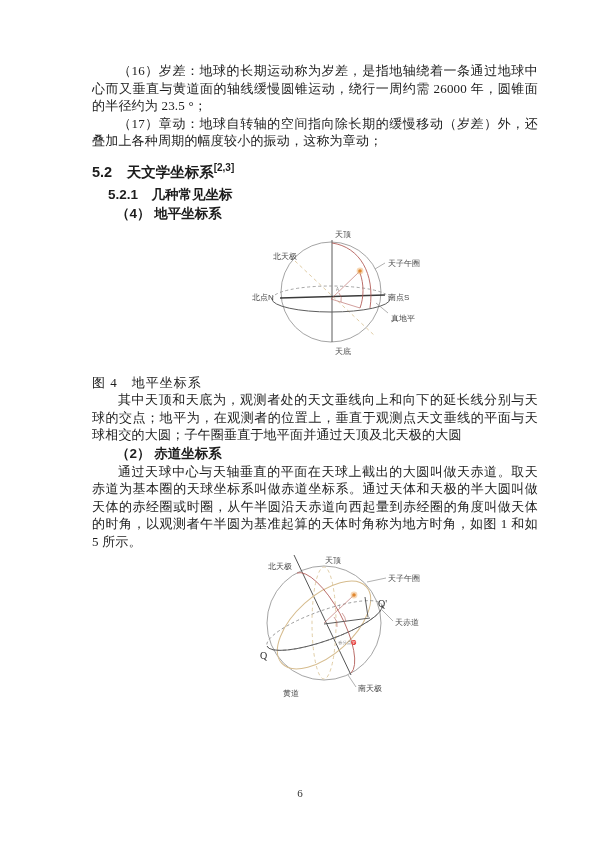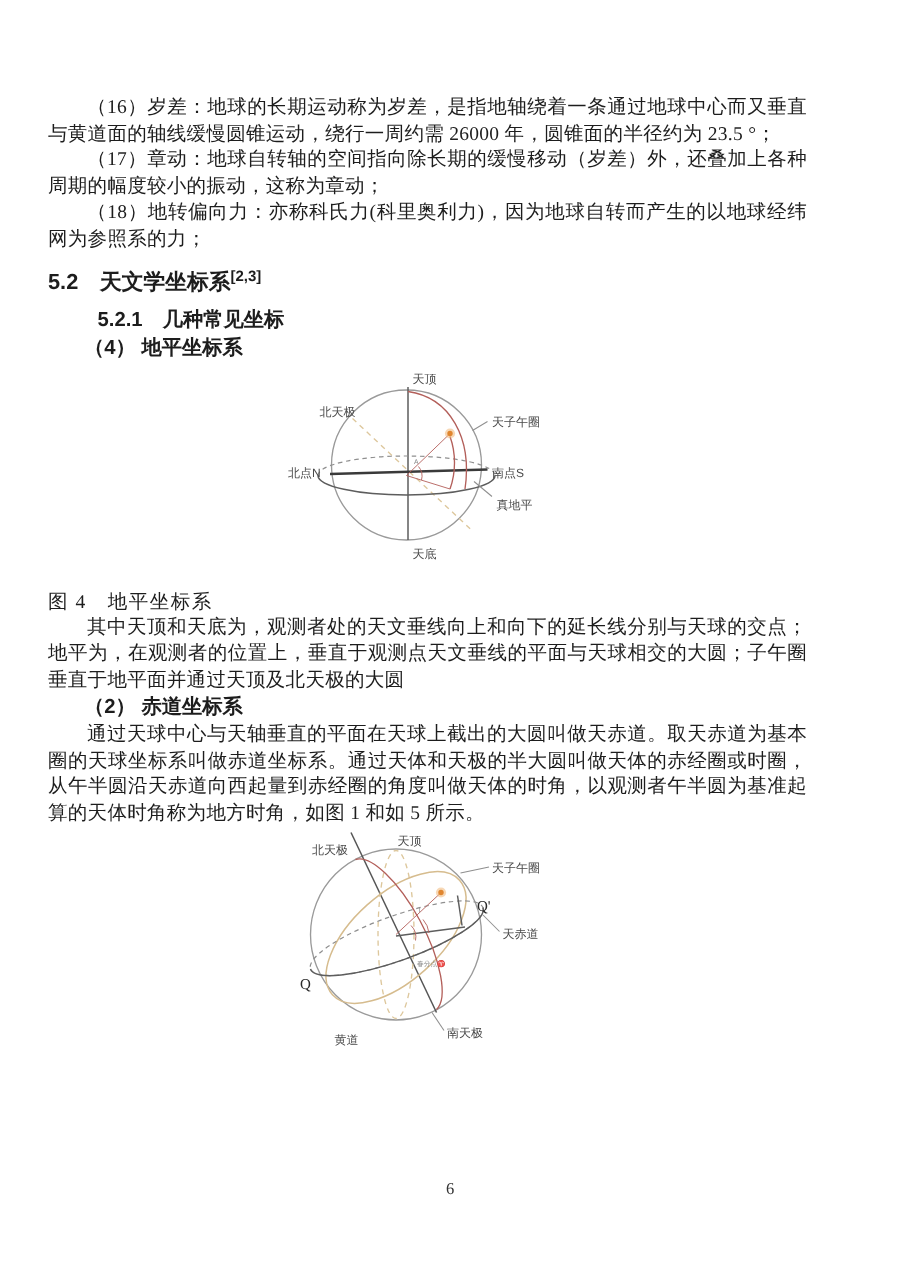--- a/index.html
+++ b/index.html
@@ -4,36 +4,36 @@
 <style>
   html,body { margin:0; padding:0; }
   body {
     width:600px; height:848px;
     background:#ffffff;
     font-family:"Liberation Serif", serif;
     color:#1d1d1d;
     position:relative;
     overflow:hidden;
   }
-  .content { padding:62px 62px 0 32px; }
+  .content { padding:62px 62px 0 92px; }
   .para {
     font-size:13px; line-height:17.5px;
     text-align:justify; text-indent:26px;
     letter-spacing:0.2px;
   }
   .h-main {
     font-family:"Liberation Sans", sans-serif;
     font-weight:bold; font-size:14.5px;
     margin-top:7px; line-height:21px;
   }
   .h-main sup { font-size:10px; font-weight:bold; }
   .h-sub {
     font-family:"Liberation Sans", sans-serif;
     font-weight:bold; font-size:13.5px;
-    line-height:18px; margin:4px 0 0 33px;
+    line-height:18px; margin:4px 0 0 16px;
   }
   .h-item {
     font-family:"Liberation Sans", sans-serif;
     font-weight:bold; font-size:13.5px;
     line-height:18px; margin:1px 0 0 24px;
   }
   .figure { margin:6px 0 0 138px; width:240px; }
   .figure svg { display:block; }
   .caption {
     text-align:left; font-size:13px; line-height:17px;
@@ -62,21 +62,20 @@
   .star     { fill:#e0862f; }
   .starhalo { fill:#f0b87a; opacity:0.55; }
 </style>
 </head>
 <body>
 
 <div class="content">
 
   <div class="para">（16）岁差：地球的长期运动称为岁差，是指地轴绕着一条通过地球中心而又垂直与黄道面的轴线缓慢圆锥运动，绕行一周约需 26000 年，圆锥面的半径约为 23.5 °；</div>
   <div class="para">（17）章动：地球自转轴的空间指向除长期的缓慢移动（岁差）外，还叠加上各种周期的幅度较小的振动，这称为章动；</div>
-  <div class="para">（18）地转偏向力：亦称科氏力(科里奥利力)，因为地球自转而产生的以地球经纬网为参照系的力；</div>
 
   <div class="h-main"><span>5.2　天文学坐标系</span><sup>[2,3]</sup></div>
 
   <div class="h-sub">5.2.1　几种常见坐标</div>
   <div class="h-item">（4） 地平坐标系</div>
 
 
   <div class="figure">
     <svg width="240" height="142" viewBox="0 0 240 142">
 

